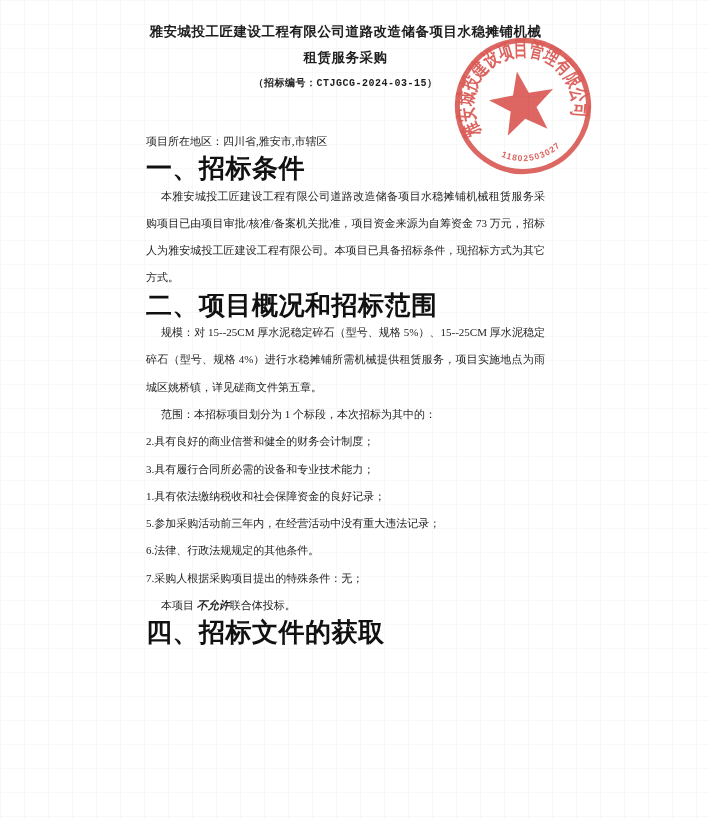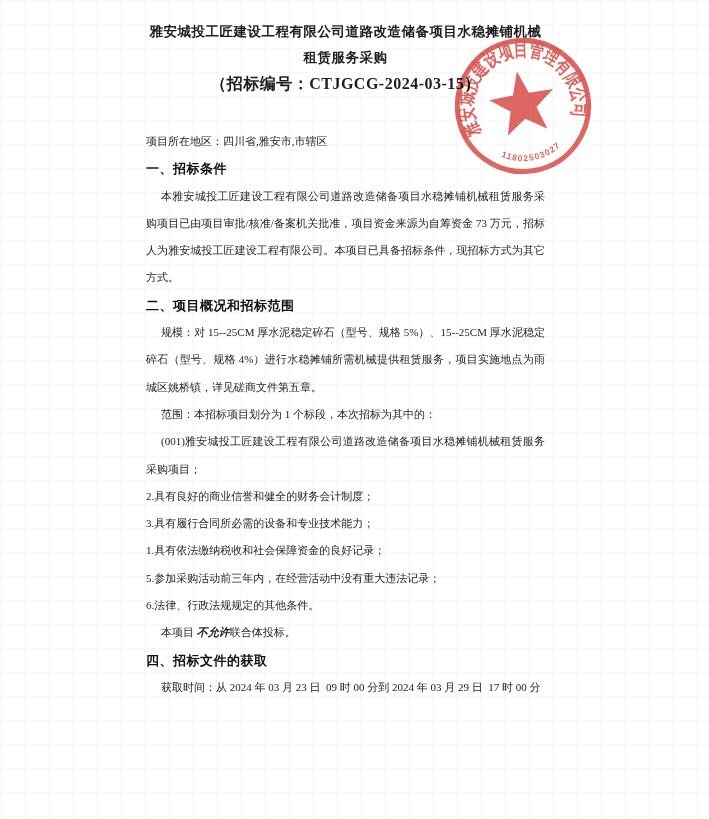--- a/index.html
+++ b/index.html
@@ -15,28 +15,28 @@
       repeating-linear-gradient(to bottom, rgba(222,230,230,.22) 0 1px, transparent 1px 24px),
       #ffffff;
     color:#1d1d1f;
   }
   .content{
     position:absolute;left:0;top:0;width:614px;
     padding:19px 104px 0 111px;box-sizing:border-box;margin-left:35px;
   }
   .title-block{text-align:center;font-weight:bold;margin-bottom:31px;}
   .title-line{font-size:13.5px;line-height:26px;letter-spacing:.5px;}
-  .tender-no{font-size:16px;line-height:26px;letter-spacing:.5px;}
+  .tender-no{font-size:10px;line-height:26px;letter-spacing:.5px;font-family:Liberation Mono, monospace;}
   .para{
     margin:0;font-size:11px;line-height:27.3px;
     text-align:justify;white-space:pre-wrap;word-break:break-all;
   }
   .indent{text-indent:15px;}
   .heading{
-    margin:0;font-size:13px;line-height:27.3px;font-weight:bold;
+    margin:0;font-size:26px;line-height:27.3px;font-weight:bold;
     color:#111;letter-spacing:.5px;white-space:pre-wrap;
   }
   .em-italic{font-style:italic;font-weight:bold;}
   .stamp{
     position:absolute;left:447px;top:30px;width:152px;height:152px;
     transform:rotate(-10deg);opacity:.87;mix-blend-mode:multiply;
     pointer-events:none;
   }
   .stamp svg{width:100%;height:100%;}
 </style>
@@ -53,31 +53,30 @@
     </div>
 
     <p class="para">项目所在地区：四川省,雅安市,市辖区</p>
 
     <h2 class="heading">一、招标条件</h2>
     <p class="para indent">本雅安城投工匠建设工程有限公司道路改造储备项目水稳摊铺机械租赁服务采购项目已由项目审批/核准/备案机关批准，项目资金来源为自筹资金 73 万元，招标人为雅安城投工匠建设工程有限公司。本项目已具备招标条件，现招标方式为其它方式。</p>
 
     <h2 class="heading">二、项目概况和招标范围</h2>
     <p class="para indent">规模：对 15--25CM 厚水泥稳定碎石（型号、规格 5%）、15--25CM 厚水泥稳定碎石（型号、规格 4%）进行水稳摊铺所需机械提供租赁服务，项目实施地点为雨城区姚桥镇，详见磋商文件第五章。</p>
     <p class="para indent">范围：本招标项目划分为 1 个标段，本次招标为其中的：</p>
-    <p class="para indent">(001)雅安城投工匠建设工程有限公司道路改造储备项目水稳摊铺机械租赁服务采购项目；</p>
 
     <p class="para">2.具有良好的商业信誉和健全的财务会计制度；</p>
     <p class="para">3.具有履行合同所必需的设备和专业技术能力；</p>
     <p class="para">1.具有依法缴纳税收和社会保障资金的良好记录；</p>
     <p class="para">5.参加采购活动前三年内，在经营活动中没有重大违法记录；</p>
     <p class="para">6.法律、行政法规规定的其他条件。</p>
+    <p class="para">7.采购人根据采购项目提出的特殊条件：无；</p>
     <p class="para indent"><span>本项目 </span><span class="em-italic">不允许</span><span>联合体投标。</span></p>
 
     <h2 class="heading">四、招标文件的获取</h2>
-    <p class="para indent">获取时间：从 2024 年 03 月 23 日  09 时 00 分到 2024 年 03 月 29 日  17 时 00 分</p>
 
   </div>
 
   <div class="stamp">
     <svg viewBox="0 0 160 160" xmlns="http://www.w3.org/2000/svg">
       <defs>
         <path id="seal-top-arc" d="M 32,102.4 A 53,53 0 1 1 128,102.4" fill="none"></path>
         <path id="seal-bottom-arc" d="M 46.7,127.5 A 58,58 0 0 0 113.3,127.5" fill="none"></path>
       </defs>
       <circle cx="80" cy="80" r="69" fill="none" stroke="#d5423c" stroke-width="5.4" opacity="0.92"></circle>

